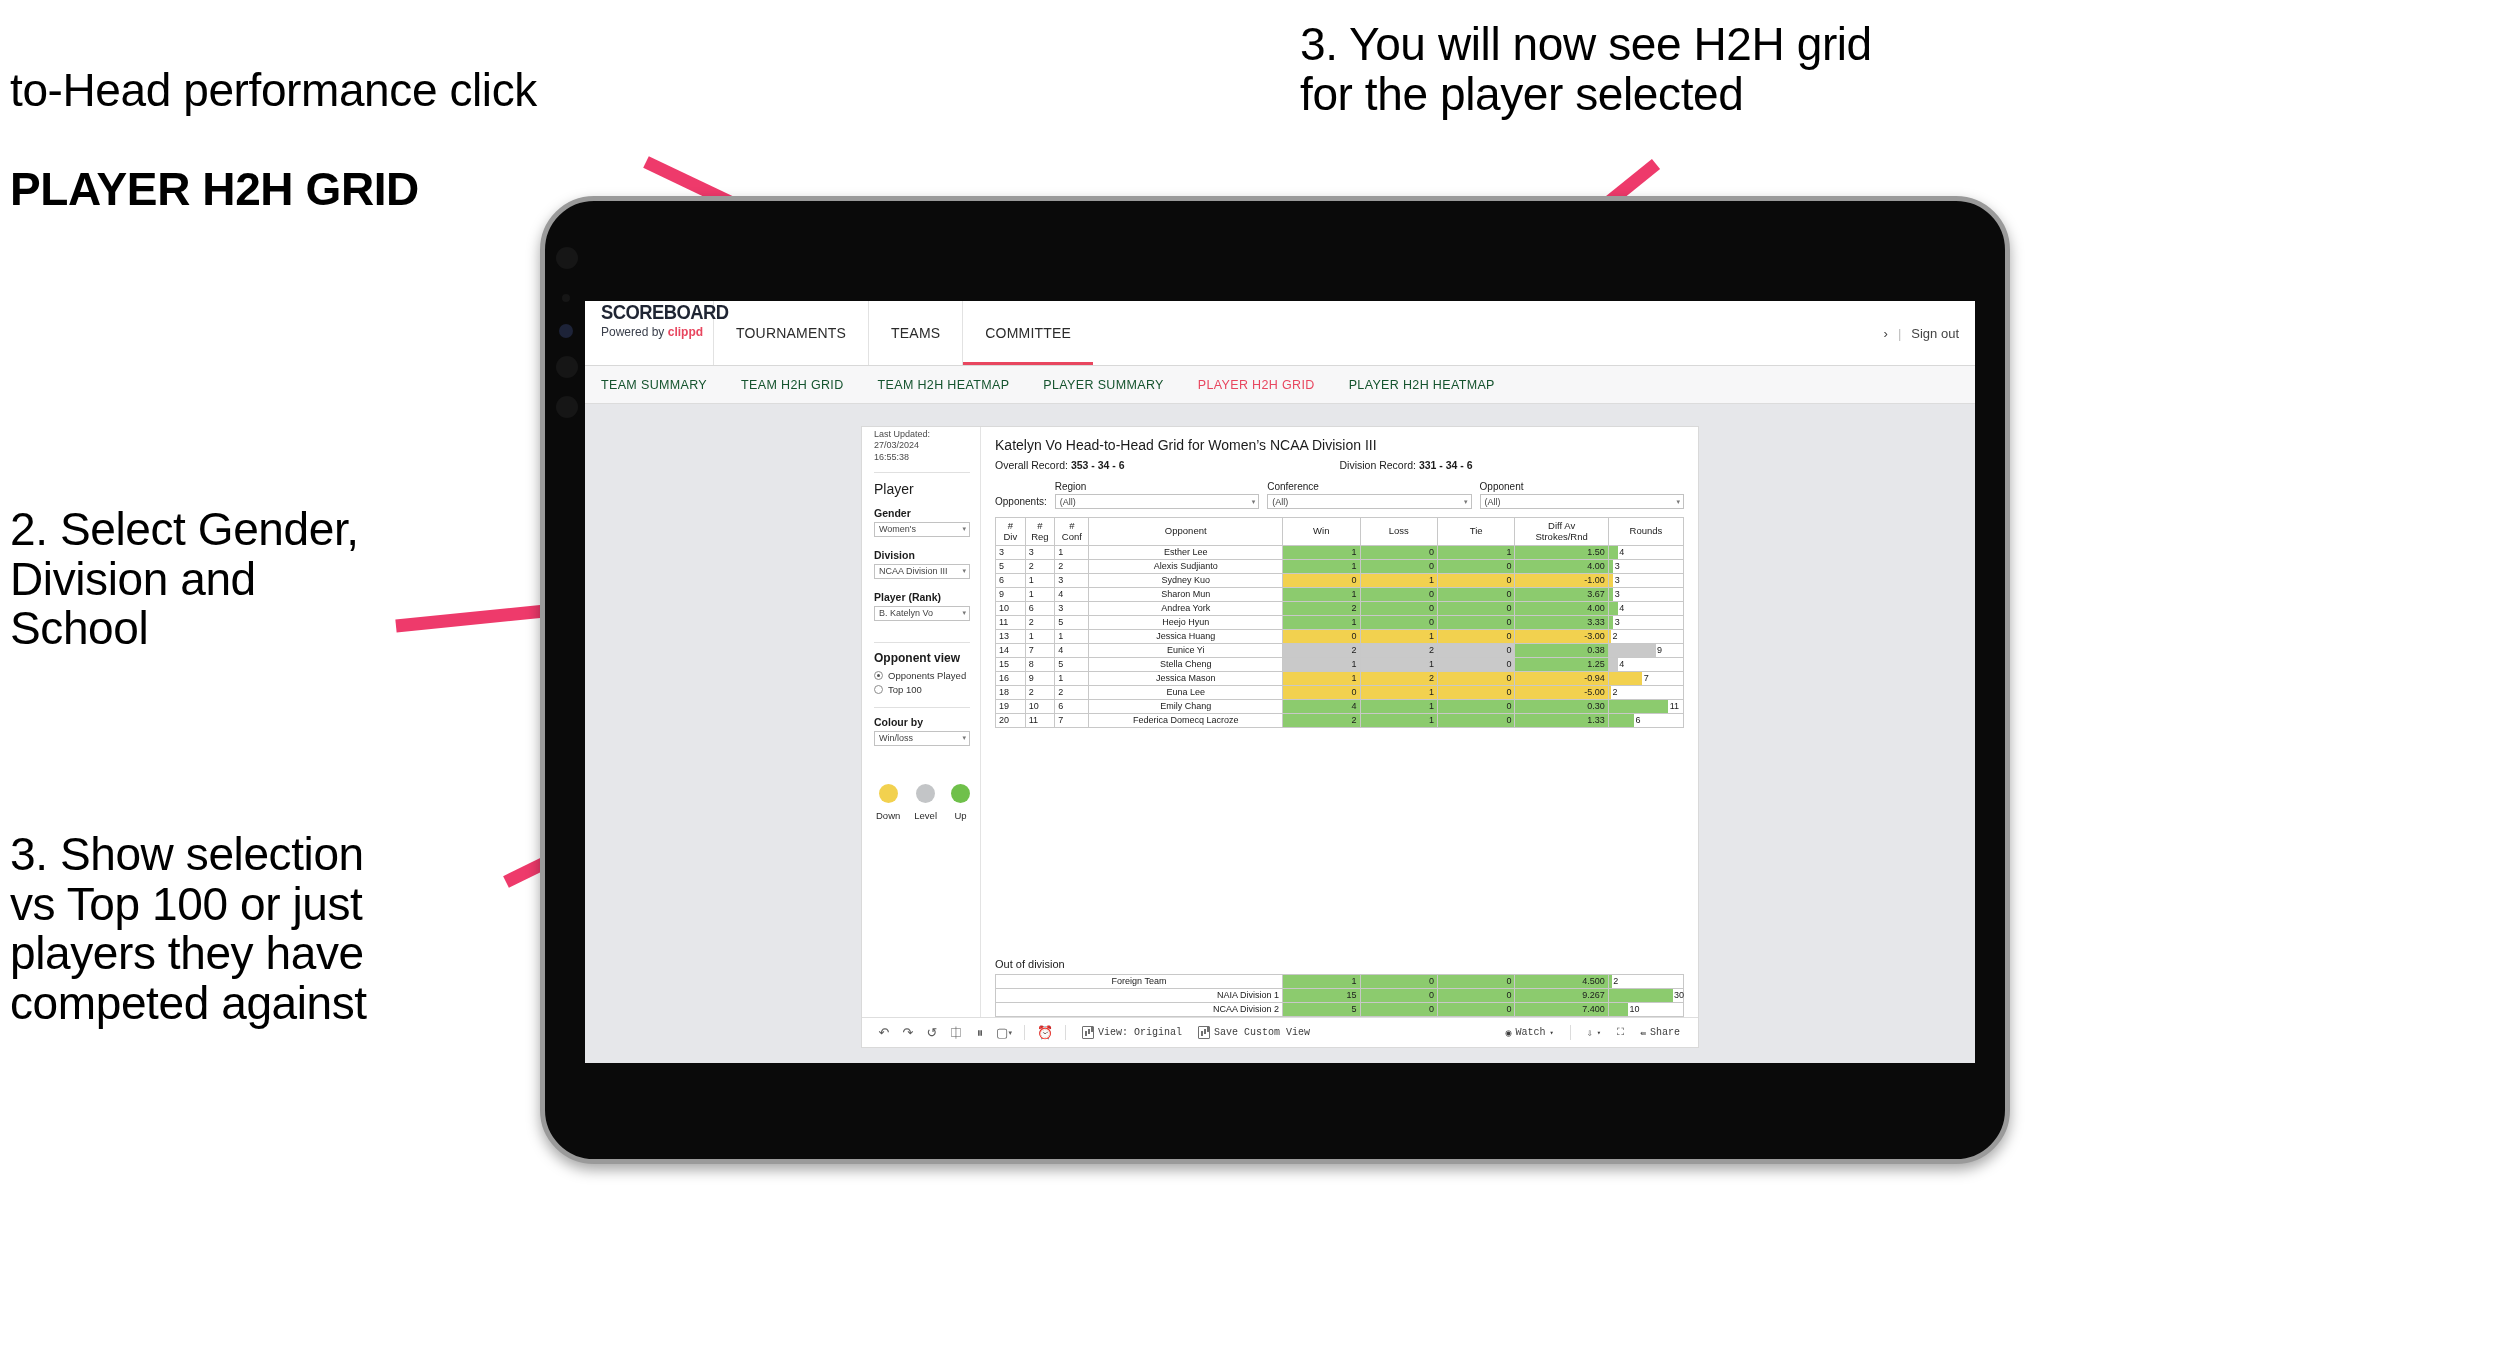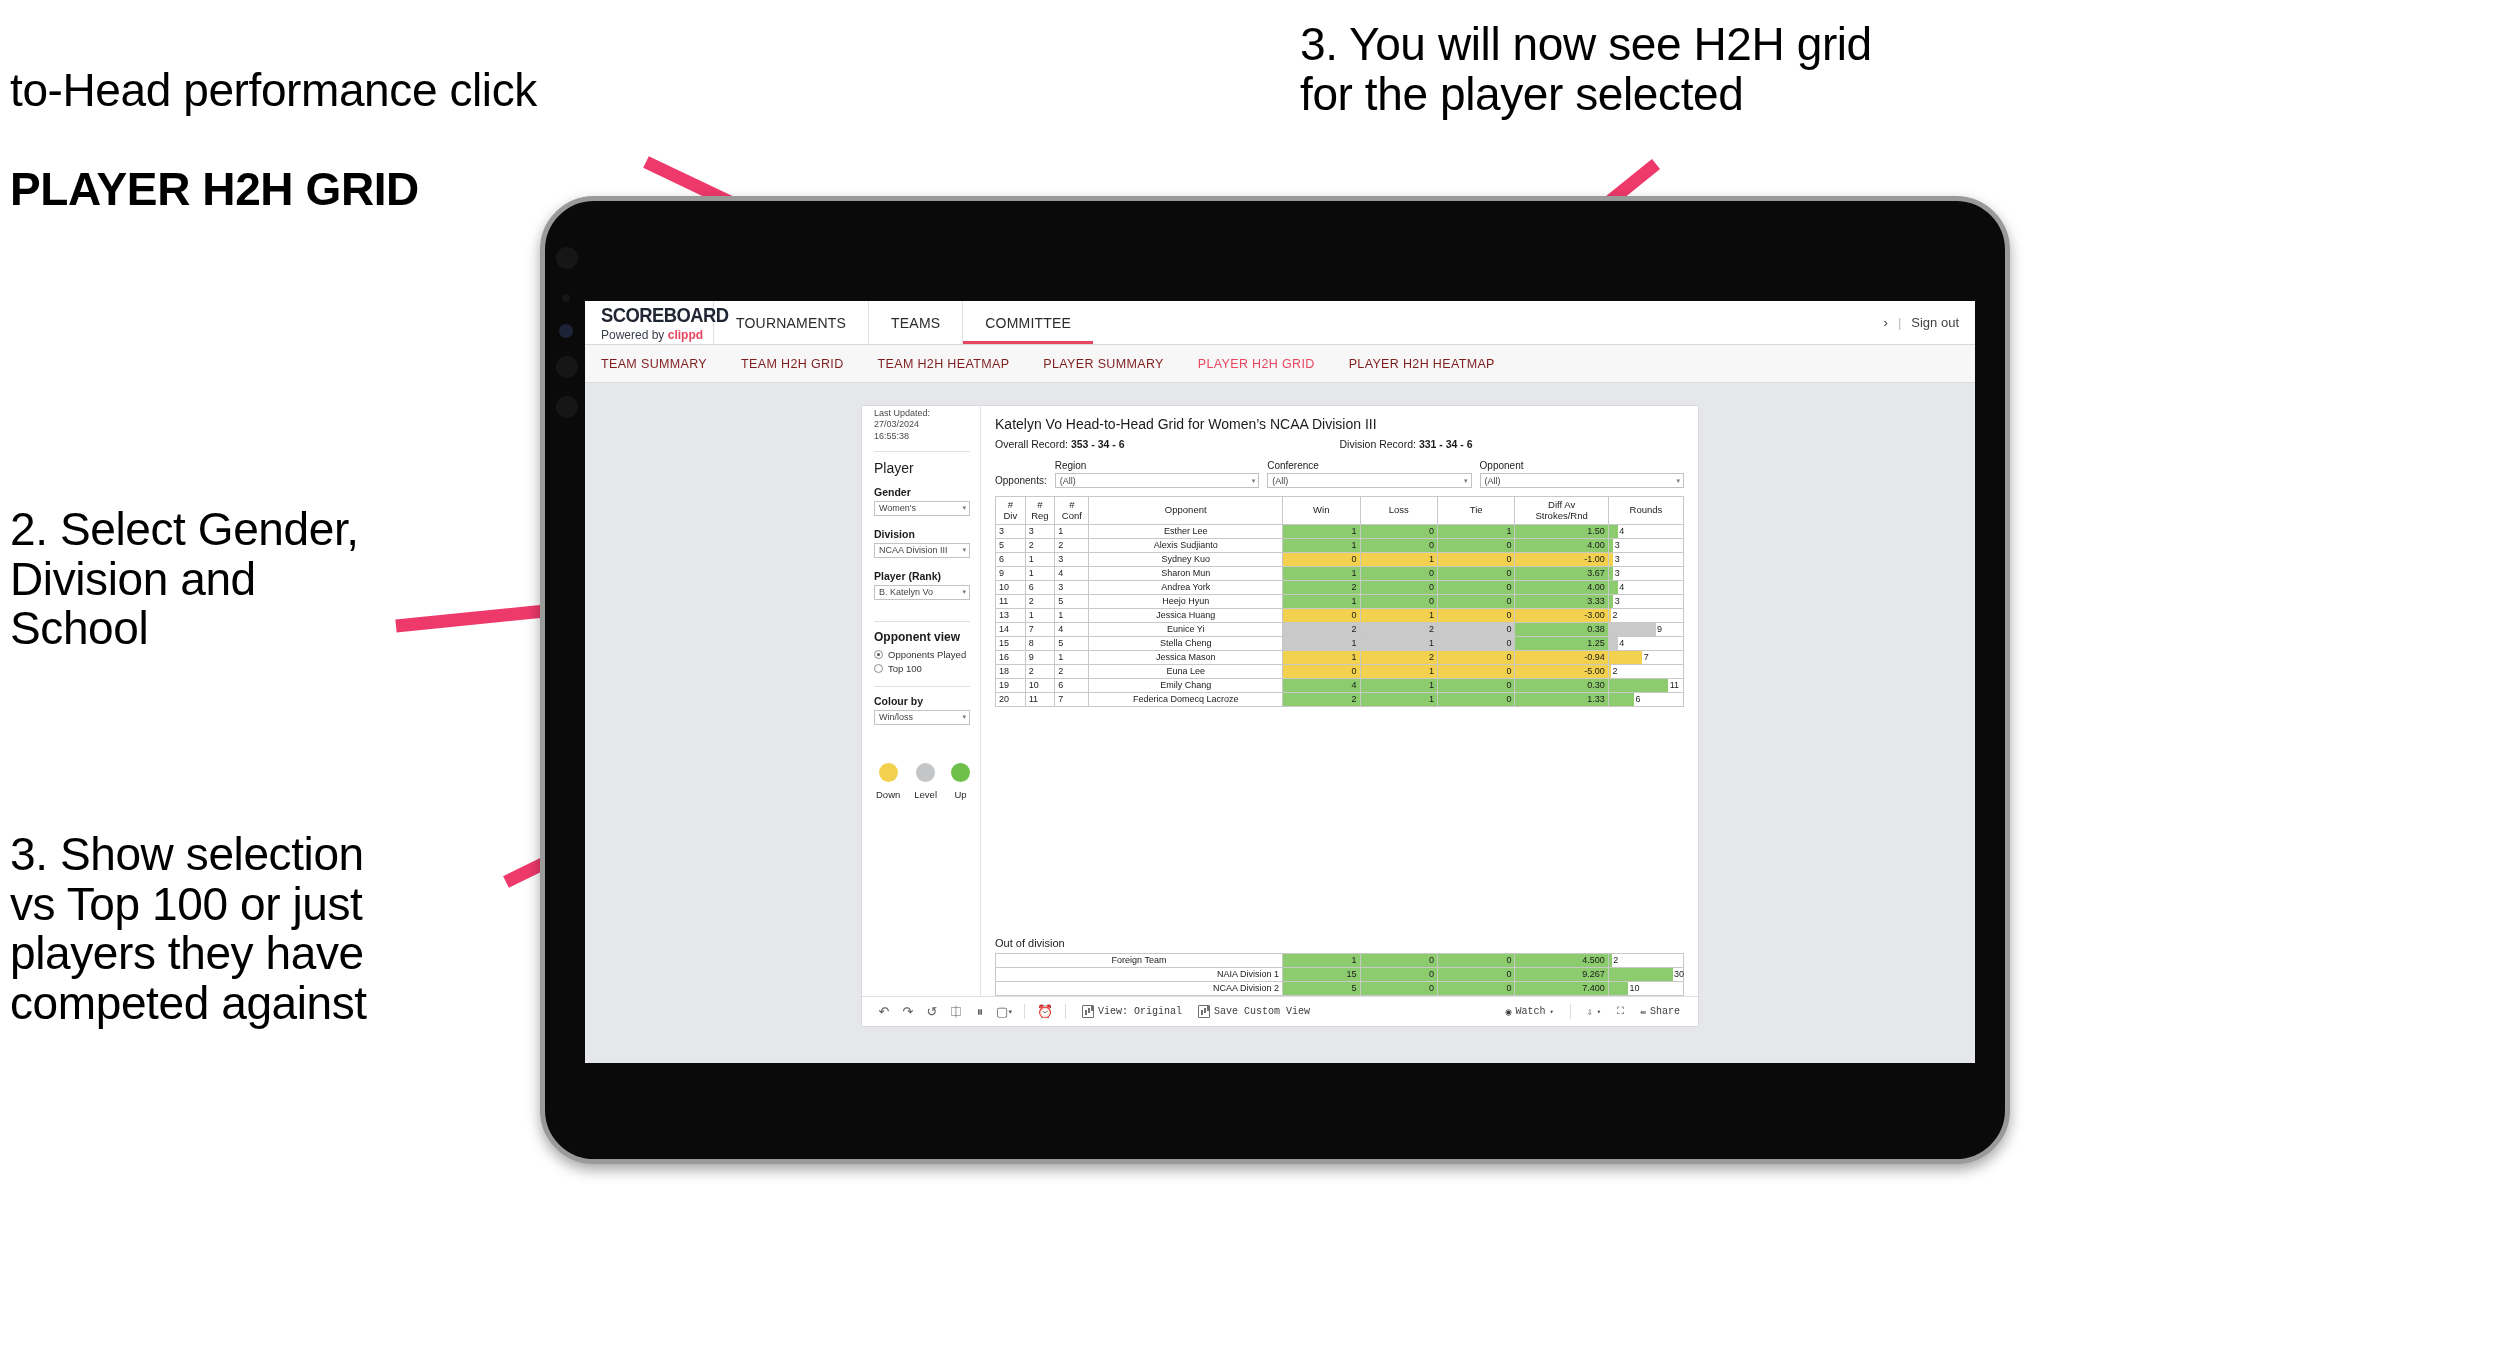--- a/index.html
+++ b/index.html
@@ -42,22 +42,22 @@
   #screen {
     position: absolute;
     left: 40px; top: 100px;
     width: 1390px; height: 762px;
     background: #e6e7ea;
     overflow: hidden;
   }
 
   
   .app-header {
-    height: 44px; background: #ffffff;
-    display: flex; align-items: center;
+    height: 65px; background: #ffffff;
+    display: flex; align-items: flex-start;
     border-bottom: 1px solid #d8d8d8;
     position: relative;
   }
   .brand { width: 128px; padding-left: 16px; }
   .brand .brand-name {
     font-family: "Liberation Sans", sans-serif;
     font-weight: 700; font-size: 20px; color: #1f2533;
     letter-spacing: -0.6px;
     transform: scaleX(0.92); transform-origin: left center;
   }
@@ -84,21 +84,21 @@
   .header-right .sep { color: #bbb; }
 
   
   .sub-nav {
     height: 38px; background: #f7f7f8;
     display: flex; align-items: center;
     border-bottom: 1px solid #dcdcdc;
     padding-left: 16px;
   }
   .sub-nav .tab {
-    font-size: 12.5px; color: #7f1d1d; letter-spacing: .35px;
+    font-size: 12.5px; color: #14532d; letter-spacing: .35px;
     margin-right: 34px; cursor: pointer;
   }
   .sub-nav .tab.active { color: #e8465f; }
 
   
   .viz-wrap {
     padding: 22px 0 0 0;
     display: flex; justify-content: center;
   }
   .viz {

